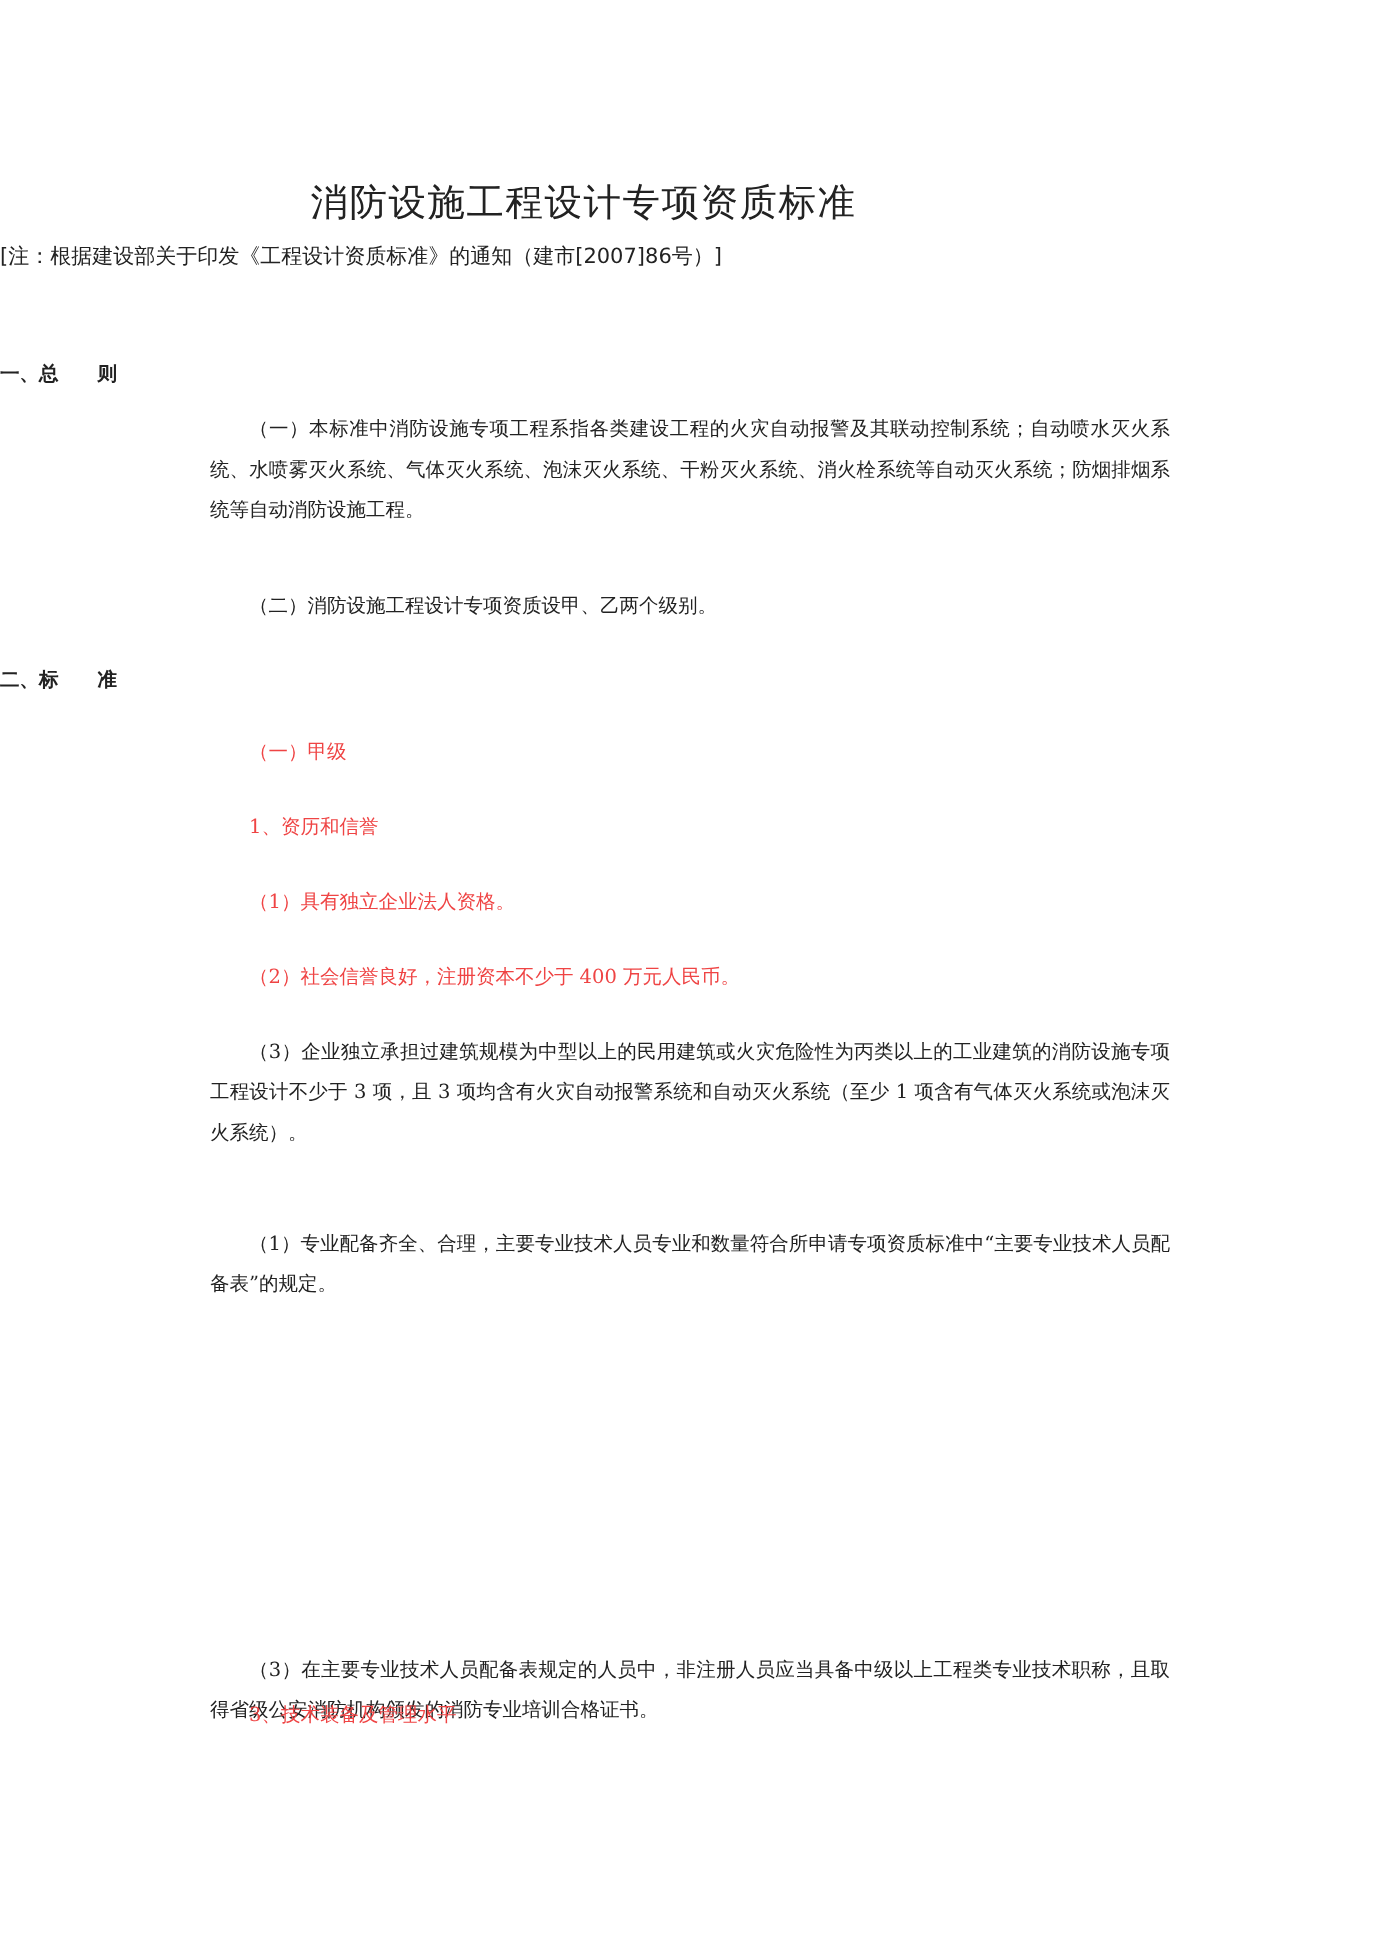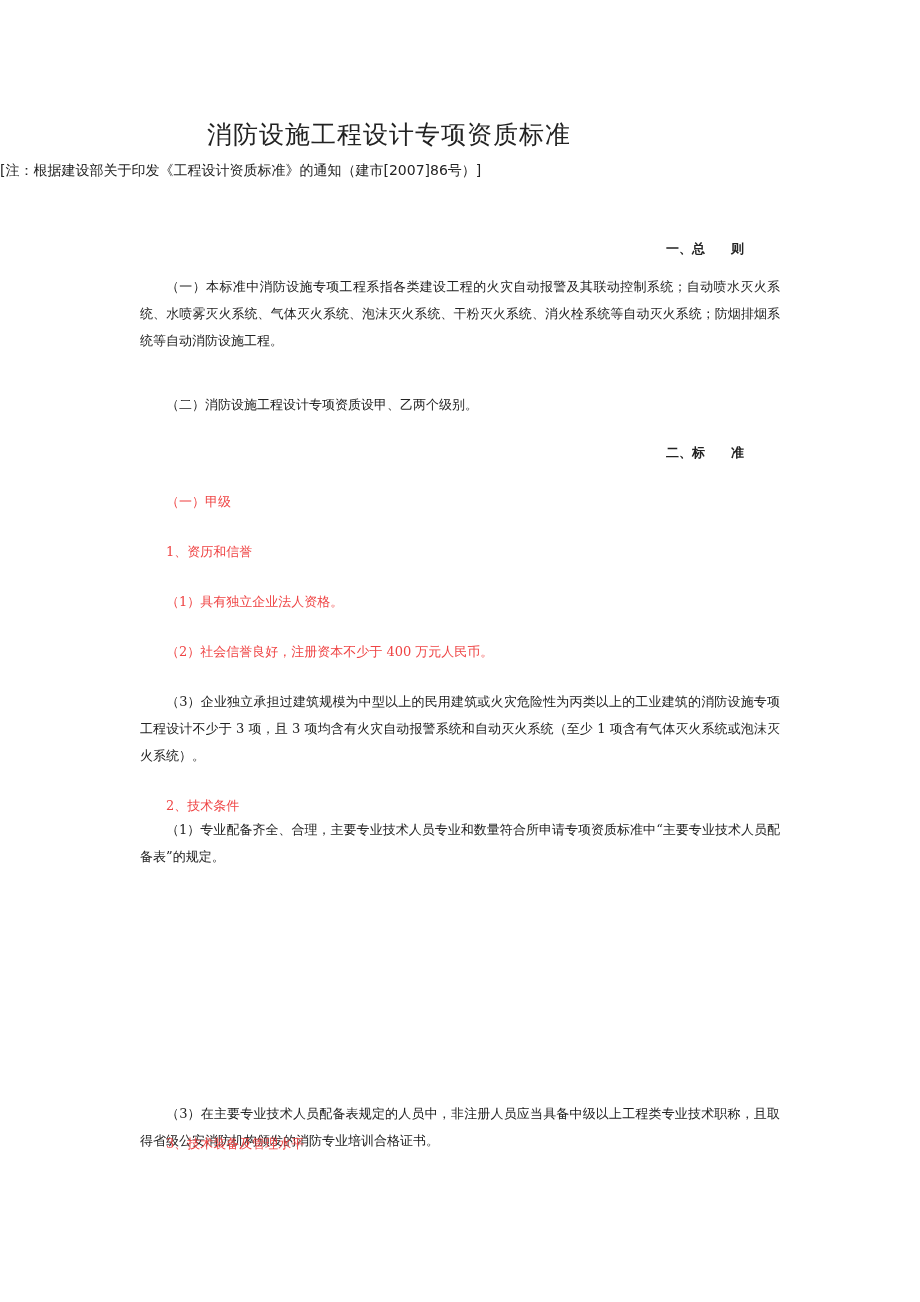--- a/index.html
+++ b/index.html
@@ -35,22 +35,22 @@
       position: absolute;
       left: 0; width: 920px;
       top: 162px;
       text-align: left;
       font-size: 14px;
       color: #222;
       font-family: "DejaVu Sans", "Liberation Sans", sans-serif;
     }
     .heading {
       position: absolute;
-      left: 0; width: 744px;
-      text-align: right;
+      left: 0; width: 920px;
+      text-align: left;
       font-size: 13px;
       font-weight: bold;
       color: #222;
       font-family: "DejaVu Sans", "Liberation Sans", sans-serif;
       word-spacing: 0;
     }
     .heading .gap { display: inline-block; width: 26px; }
     .para {
       position: absolute;
       left: 140px;
@@ -92,19 +92,18 @@
     <span>二、标</span><span class="gap"></span><span>准</span>
   </div>
 
   <p class="item" style="top:488px; margin:0;">（一）甲级</p>
 
   <p class="item" style="top:538px; margin:0;">1、资历和信誉</p>
   <p class="item" style="top:588px; margin:0;">（1）具有独立企业法人资格。</p>
   <p class="item" style="top:638px; margin:0;">（2）社会信誉良好，注册资本不少于 400 万元人民币。</p>
   <p class="para" style="top:688px; margin:0;">（3）企业独立承担过建筑规模为中型以上的民用建筑或火灾危险性为丙类以上的工业建筑的消防设施专项工程设计不少于 3 项，且 3 项均含有火灾自动报警系统和自动灭火系统（至少 1 项含有气体灭火系统或泡沫灭火系统）。</p>
 
-  <p class="item" style="top:792px; margin:0;">2、技术条件</p>
   <p class="para" style="top:816px; margin:0;">（1）专业配备齐全、合理，主要专业技术人员专业和数量符合所申请专项资质标准中“主要专业技术人员配备表”的规定。</p>
   <p class="para" style="top:1100px; margin:0;">（3）在主要专业技术人员配备表规定的人员中，非注册人员应当具备中级以上工程类专业技术职称，且取得省级公安消防机构颁发的消防专业培训合格证书。</p>
 
   <p class="item" style="top:1130px; margin:0;">3、技术装备及管理水平</p>
 
 </div>
 
 </body></html>

